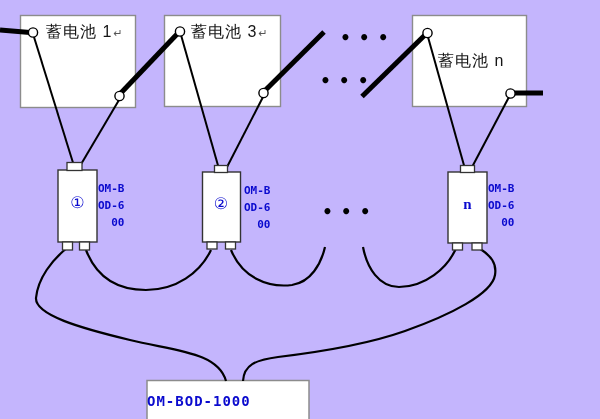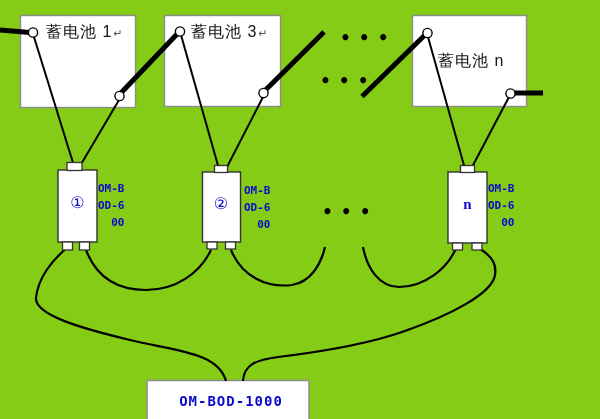--- a/index.html
+++ b/index.html
@@ -1,37 +1,37 @@
 <!DOCTYPE html>
 <html><head>
 <meta charset="utf-8">
 <style>
   html,body{margin:0;padding:0;background:#ffffff;}
   .stage{
-    position:relative;width:600px;height:419px;background:#84cc16;
+    position:relative;width:600px;height:419px;background:#c4b5fd;
     overflow:hidden;font-family:"Liberation Sans",sans-serif;
   }
   .stage svg{position:absolute;left:0;top:0;}
   .abs{position:absolute;}
   .bat-label{
     font-size:16px;color:#151515;letter-spacing:1px;white-space:nowrap;
     font-family:"Liberation Sans",sans-serif;
   }
   .para-mark{font-size:11px;color:#555;margin-left:1px;}
   .dev-id{
     font-size:16px;color:#0a0ace;text-align:center;line-height:18px;
   }
   .dev-id.serif{font-family:"Liberation Serif",serif;font-weight:bold;font-size:15px;}
   .dev-model{
     color:#0a0ace;font-family:"DejaVu Sans Mono","Liberation Mono",monospace;
     font-weight:bold;font-size:11px;line-height:17px;white-space:nowrap;
   }
   .dev-model .l3{text-align:right;}
   .central-label{
-    width:168px;text-align:center;color:#0a0ace;font-weight:bold;
+    width:168px;color:#0a0ace;font-weight:bold;
     font-family:"DejaVu Sans Mono","Liberation Mono",monospace;
     font-size:14px;letter-spacing:1px;
   }
   .dots{
     color:#000;font-size:17px;font-weight:bold;letter-spacing:8px;
     line-height:18px;font-family:"DejaVu Sans",sans-serif;white-space:nowrap;
   }
 </style>
 </head>
 <body>

